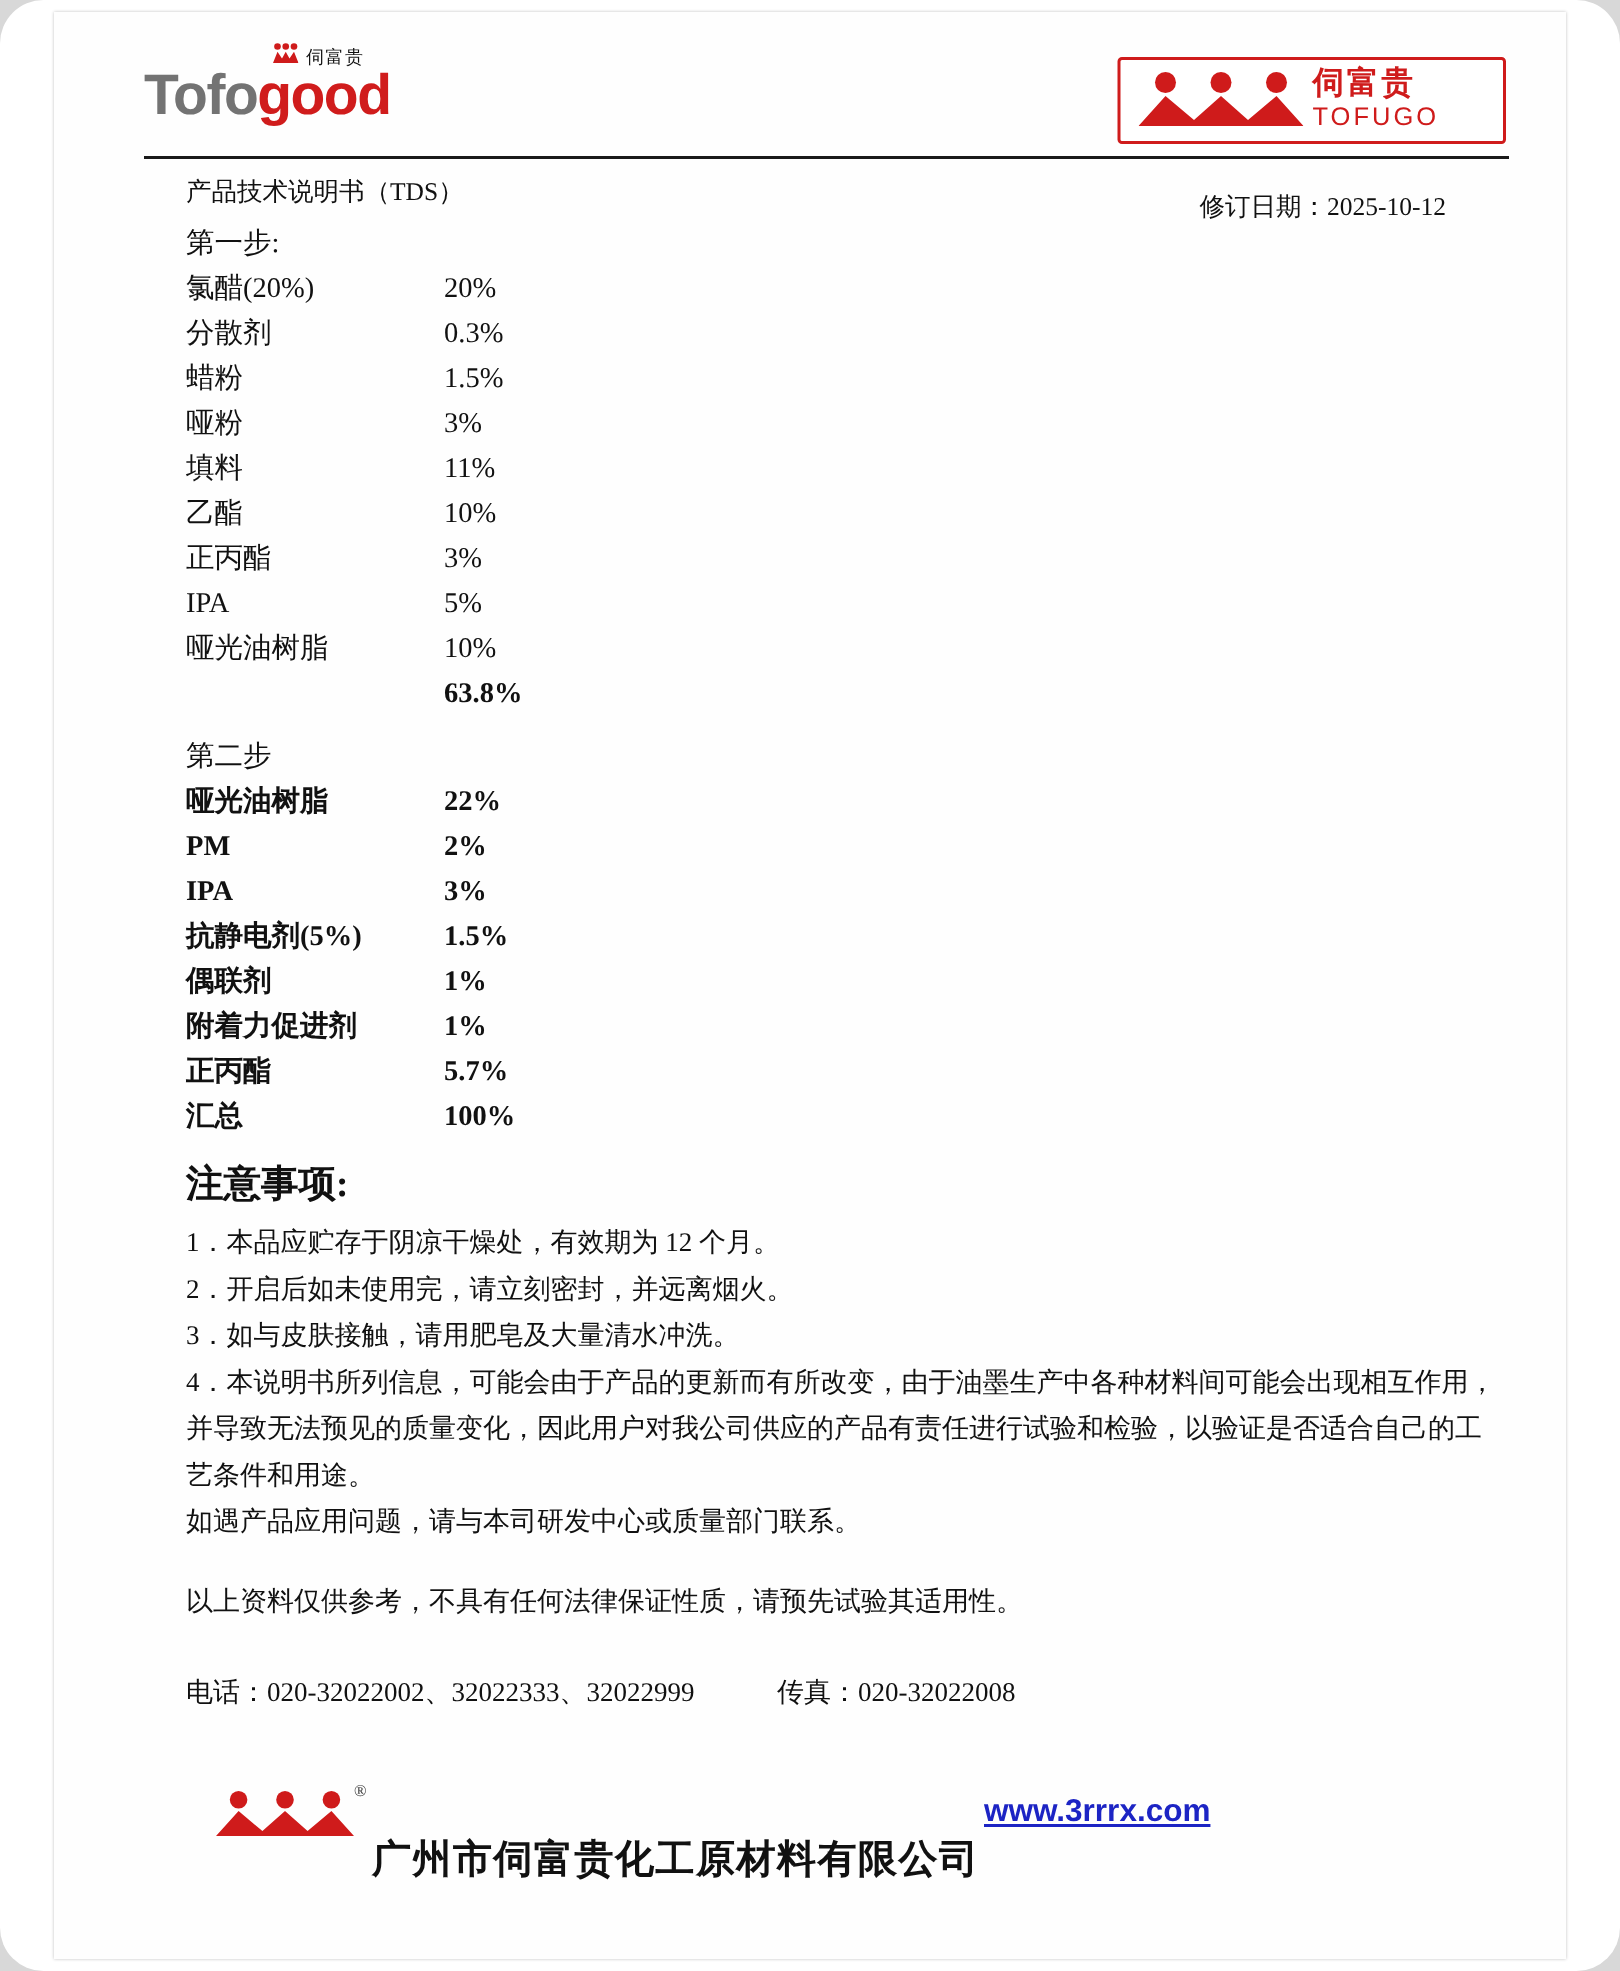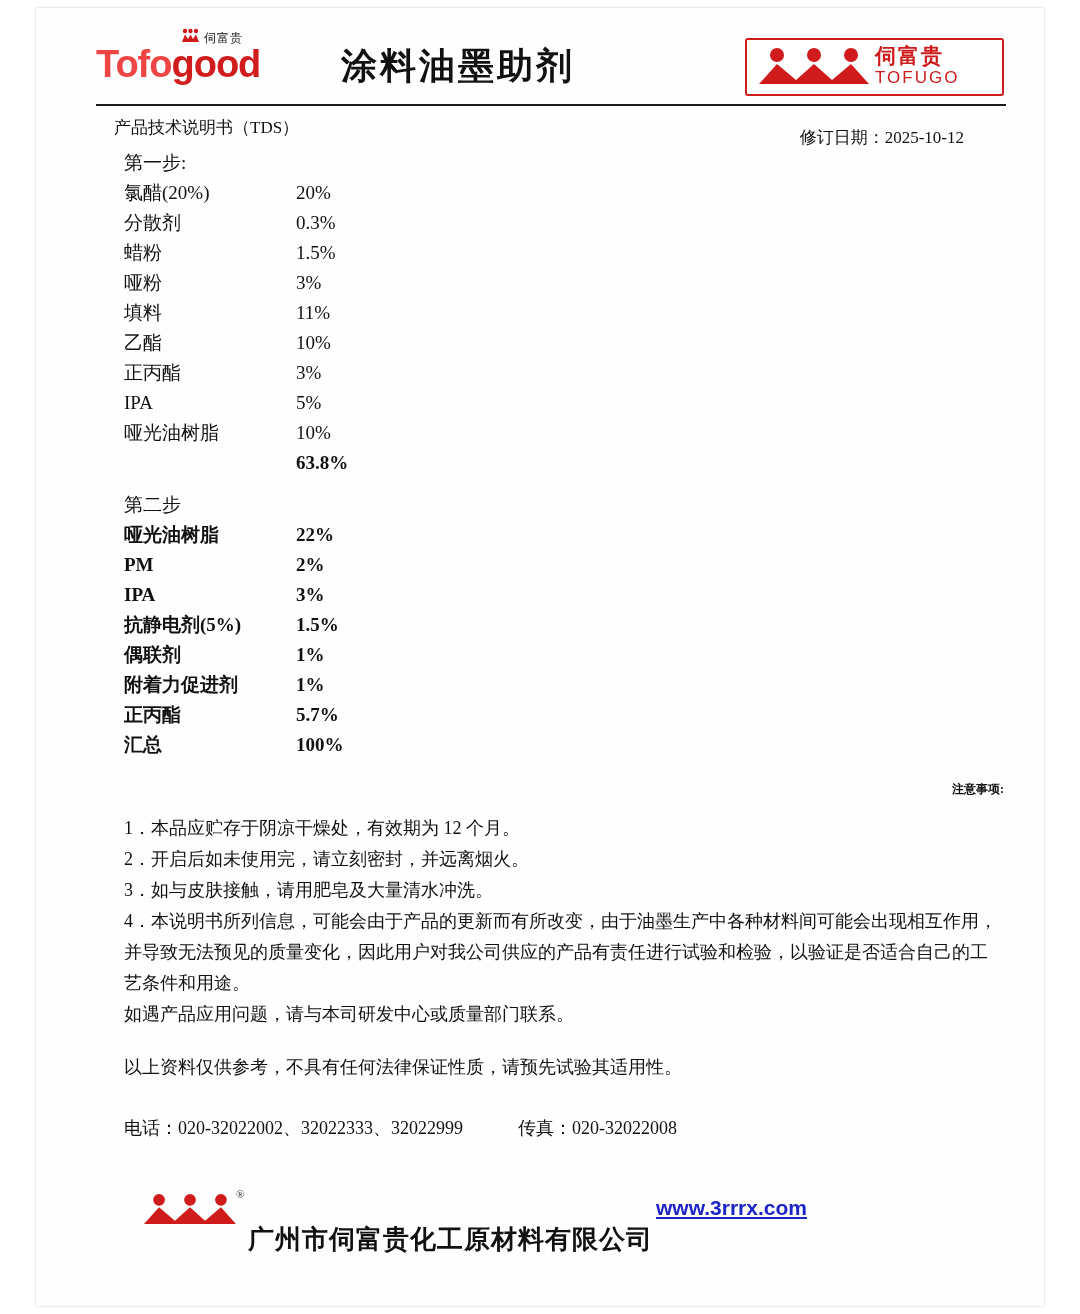--- a/index.html
+++ b/index.html
@@ -11,20 +11,21 @@
     font-family: "Liberation Serif", "DejaVu Serif", serif;
   }
   .page {
     position: relative;
     width: 1080px;
     height: 1314px;
     background: #ffffff;
     margin: 0 auto;
     overflow: hidden;
     box-sizing: border-box;
+    border-radius: 29px;
   }
   .sheet {
     position: absolute;
     left: 36px;
     top: 8px;
     width: 1008px;
     height: 1298px;
     background: #fefefe;
     box-shadow: 0 0 2px rgba(0,0,0,0.25);
     box-sizing: border-box;
@@ -64,21 +65,21 @@
     position: absolute;
     left: 0;
     top: 12px;
     font-family: "Liberation Sans", sans-serif;
     font-weight: bold;
     font-size: 38px;
     letter-spacing: -1px;
     line-height: 44px;
     white-space: nowrap;
   }
-  .brand-word .b1 { color: #ef4444; }
+  .brand-word .b1 { color: #737373; }
   .brand-word .b2 { color: #d01c1c; text-align: right; }
   .header-title {
     position: absolute;
     left: 245px;
     top: 12px;
     font-family: "Liberation Sans", sans-serif;
     font-weight: bold;
     font-size: 36px;
     letter-spacing: 3px;
     color: #111;
@@ -135,21 +136,21 @@
   
   .meta {
     position: absolute;
     left: 62px;
     right: 40px;
     top: 108px;
     height: 22px;
     font-size: 17px;
     color: #111;
   }
-  .meta-left { position: absolute; left: 16px; top: 0; }
+  .meta-left { position: absolute; left: 26px; top: 0; }
   .meta-right { position: absolute; right: 40px; top: 0; margin-top: 10px; }
 
   
   .formula {
     position: absolute;
     left: 88px;
     top: 140px;
     width: 440px;
     font-size: 19px;
     color: #111;
@@ -169,23 +170,22 @@
     position: absolute;
     left: 88px;
     top: 766px;
     right: 40px;
     font-size: 18px;
     color: #111;
     line-height: 31px;
   }
   .notes-title {
     font-weight: bold;
-    font-size: 12px;
+    font-size: 25px;
     margin-bottom: 8px;
-    text-align: right;
   }
   .note-line { white-space: normal; }
   .note-block { margin-top: 0px; }
   .gap { height: 22px; }
   .contact { margin-top: 8px; }
 
   
   .footer {
     position: absolute;
     left: 60px;
@@ -242,21 +242,20 @@
           <g fill="#cf1b1b">
             <circle cx="6" cy="6" r="4.4"></circle>
               <circle cx="17" cy="6" r="4.4"></circle>
               <circle cx="28" cy="6" r="4.4"></circle>
             <path d="M0 28 L6 13 L12 22 L17 13 L22 22 L28 13 L34 28 Z"></path>
           </g>
         </svg>
         <span class="brand-cn">伺富贵</span>
         <div class="brand-word"><span class="b1">Tofo</span><span class="b2">good</span></div>
       </div>
-      <div class="header-title">涂料油墨助剂</div>
 
       <div class="logo-badge">
         <svg class="logo-figs" viewBox="0 0 110 40">
           <g fill="#cf1b1b">
             <circle cx="18" cy="9" r="7"></circle>
               <circle cx="55" cy="9" r="7"></circle>
               <circle cx="92" cy="9" r="7"></circle>
             <path d="M0 38 L18 18 L37 34 L55 18 L73 34 L92 18 L110 38 Z"></path>
           </g>
         </svg>

